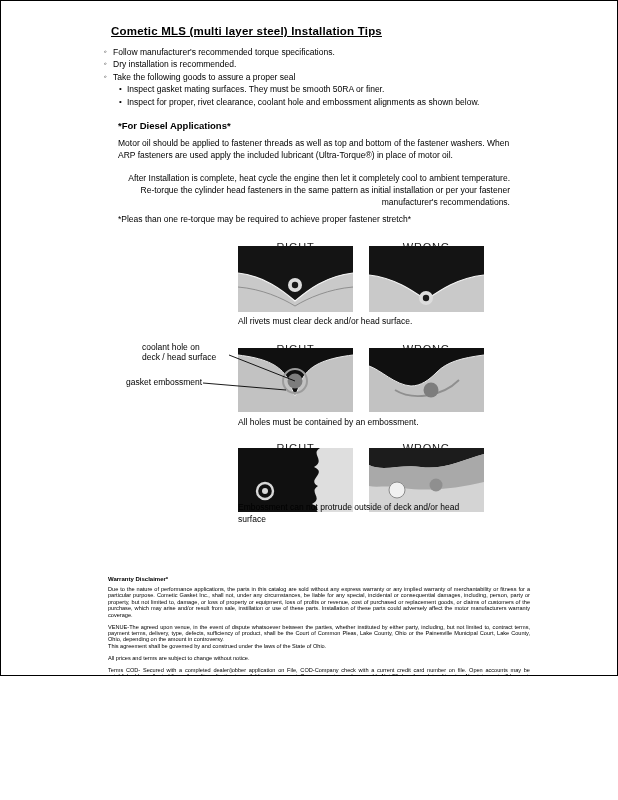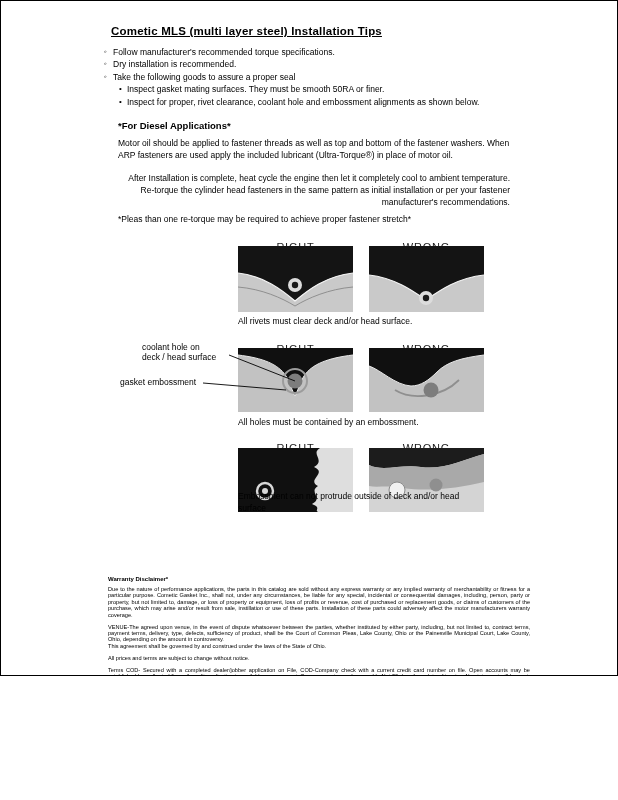--- a/index.html
+++ b/index.html
@@ -84,21 +84,21 @@
       <circle cx="57" cy="52" r="3.2" fill="#1a1a1a"></circle>
     </svg>
   </div>
   <div class="abs caption" style="left:237px; top:315px;">All rivets must clear deck and/or head surface.</div>
 
   <div class="abs dlabel" style="left:237px; top:332px;">RIGHT</div>
   <div class="abs dlabel" style="left:368px; top:332px;">WRONG</div>
 
   <div class="abs ann" style="left:141px; top:342px; width:92px;">coolant hole on
 deck / head surface</div>
-  <div class="abs ann" style="left:102px; top:377px;padding-left:17px;">gasket embossment</div>
+  <div class="abs ann" style="left:108px; top:377px;padding-left:17px;">gasket embossment</div>
 
   <div class="abs img" style="left:237px; top:347px;">
     <svg viewBox="0 0 115 64" width="115" height="64">
       <rect width="115" height="64" fill="#c2c2c2"></rect>
       <path d="M0,0 H115 V7 C90,10 74,16 66,28 C61,36 60,43 57,48 C54,43 53,36 48,28 C40,16 25,10 0,7 Z" fill="#101010"></path>
       <path d="M0,7 C25,10 40,16 48,28 C53,36 54,43 57,48 C60,43 61,36 66,28 C74,16 90,10 115,7" fill="none" stroke="#e8e8e8" stroke-width="1"></path>
       <circle cx="57" cy="33" r="12" fill="none" stroke="#9c9c9c" stroke-width="2"></circle>
       <circle cx="57" cy="33" r="7.5" fill="#7d7d7d"></circle>
     </svg>
   </div>
@@ -132,21 +132,21 @@
   </div>
   <div class="abs img" style="left:368px; top:447px;">
     <svg viewBox="0 0 115 64" width="115" height="64">
       <rect width="115" height="64" fill="#d4d4d4"></rect>
       <path d="M0,0 H115 V6 C94,12 74,22 52,19 C32,16 14,24 0,17 Z" fill="#1c1c1c"></path>
       <path d="M0,17 C14,24 32,16 52,19 C74,22 94,12 115,6 V34 C90,40 60,44 34,40 C18,37 8,40 0,38 Z" fill="#a9a9a9"></path>
       <circle cx="28" cy="42" r="8" fill="#f1f1f1" stroke="#8a8a8a" stroke-width="1"></circle>
       <circle cx="67" cy="37" r="6.5" fill="#8f8f8f"></circle>
     </svg>
   </div>
-  <div class="abs caption" style="left:237px; top:490px; width:245px;">Embossment can not protrude outside of deck and/or head surface</div>
+  <div class="abs caption" style="left:237px; top:501px; width:245px;">Embossment can not protrude outside of deck and/or head surface</div>
 
   <div class="abs legal" style="left:107px; top:575px; width:422px;">
     <div class="legal-heading">Warranty Disclaimer*</div>
     <p>Due to the nature of performance applications, the parts in this catalog are sold without any express warranty or any implied warranty of merchantability or fitness for a particular purpose.  Cometic Gasket Inc., shall not, under any circumstances, be liable for any special, incidental or consequential damages, including, person, party or property, but not limited to, damage, or loss of property or equipment, loss of profits or revenue, cost of purchased or replacement goods, or claims of customers of the purchase, which may arise and/or result from sale, instillation or use of these parts.  Installation of these parts could adversely affect the motor manufacturers warranty coverage.</p>
     <p>VENUE-The agreed upon venue, in the event of dispute whatsoever between the parties, whether instituted by either party, including, but not limited to, contract terms, payment terms, delivery, type, defects, sufficiency of product, shall be the Court of Common Pleas, Lake County, Ohio or the Painesville Municipal Court, Lake County, Ohio, depending on the amount in controversy.
 This agreement shall be governed by and construed under the laws of the State of Ohio.</p>
     <p>All prices and terms are subject to change without notice.</p>
     <p>Terms COD- Secured with a completed dealer/jobber application on File, COD-Company check with a current credit card number on file.  Open accounts may be established by well rated firms.  A credit application is available upon request.  Open accounts are due payable Net 30 days from date of invoice.  No statement will be sent.  If an account becomes 60 or more days past due, it is subject to being placed on credit hold.  No orders will be shipped or new orders accepted until past due balance is paid.  If an account becomes 90 or more days past due, it is subject to being placed for collections.  All costs of collection are the responsibility of the customer, including attorney fees, court costs, and other expenses of litigation.</p>
     <p>Returns- Authorized (RGA) must be obtained in advance on all returns.  A packing slip or invoice number must accompany the merchandise.  No returns after 30 days from invoice date.  All returns are subject to a 25% restocking charge.  All custom designed and custom manufactured gaskets are non-returnable.</p>
     <p>Only catalog parts are returnable.

